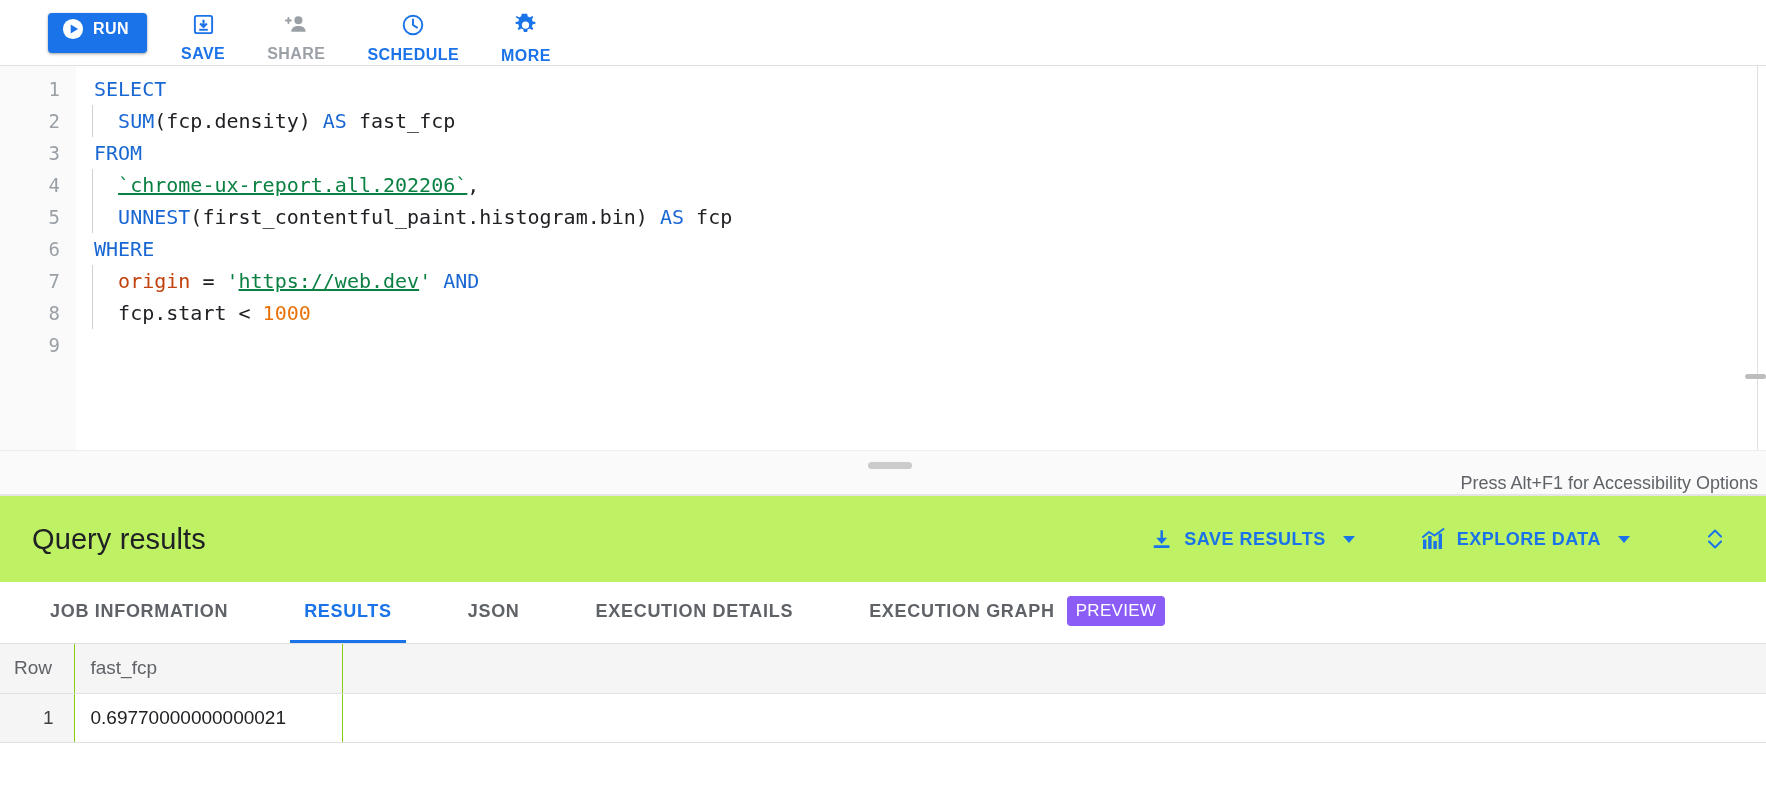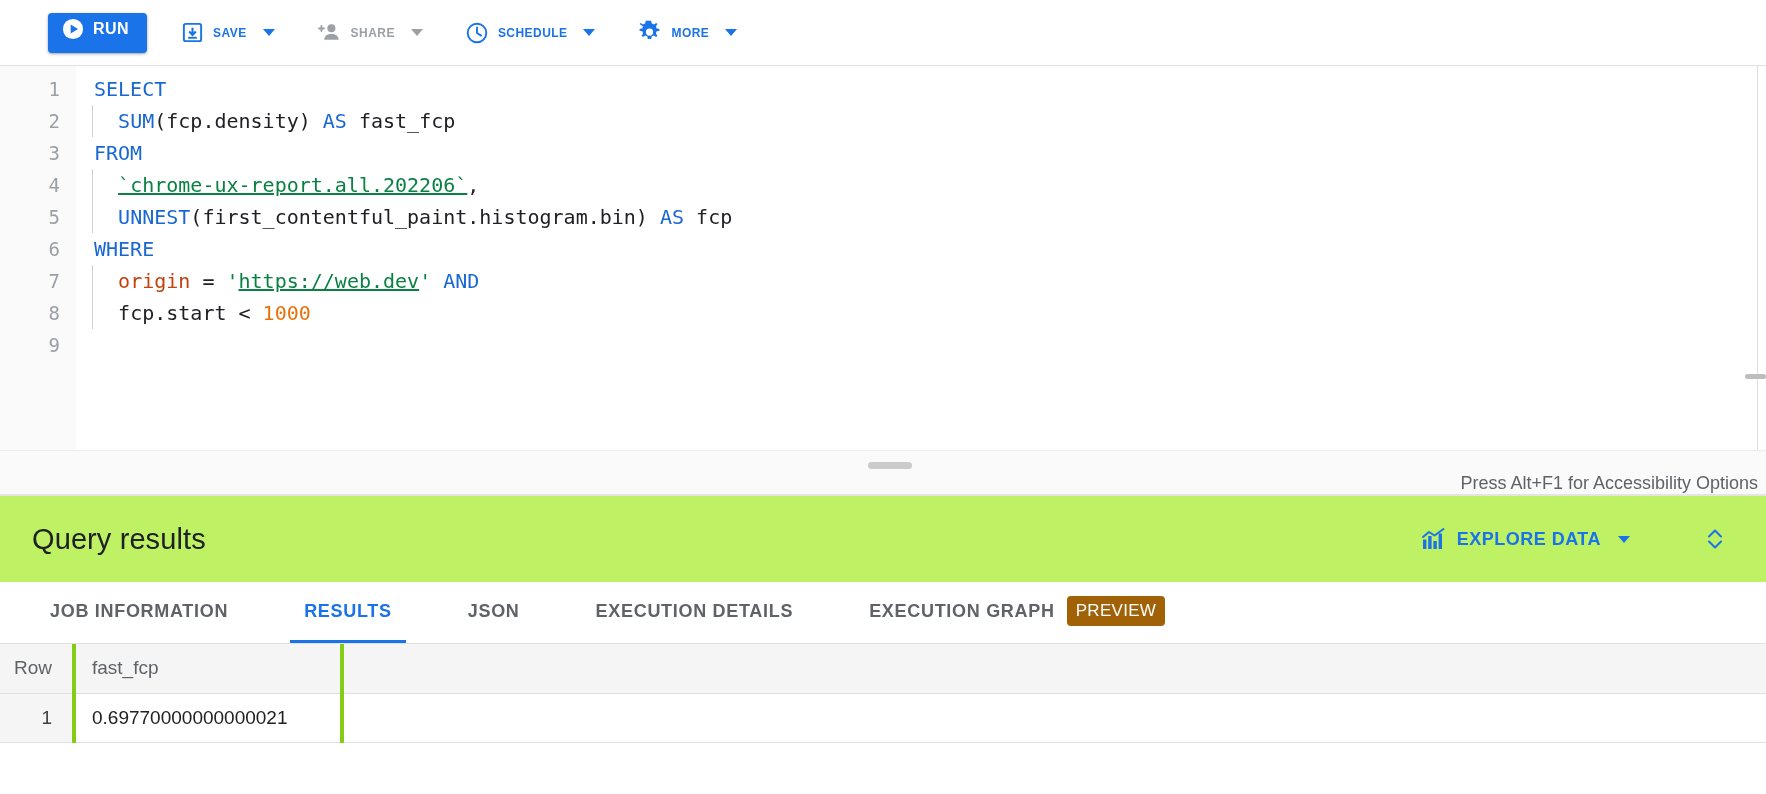--- a/index.html
+++ b/index.html
@@ -42,26 +42,27 @@
 
   .tb-item {
     display: flex;
     align-items: center;
     gap: 9px;
     height: 40px;
     padding: 0 8px;
     margin-left: 26px;
     background: none;
     border: none;
-    font-size: 12px;
+    font-size: 16px;
     font-weight: 600;
     letter-spacing: 0.45px;
     color: #1a73e8;
     cursor: pointer;
     white-space: nowrap;
+    flex-direction: column;
   }
   .tb-item.disabled { color: #9aa0a6; cursor: default; }
 
   .caret {
     width: 0; height: 0;
     border-left: 6px solid transparent;
     border-right: 6px solid transparent;
     border-top: 7px solid currentColor;
     margin-left: 7px;
     flex: none;
@@ -241,33 +242,33 @@
     padding: 0 14px;
     margin-right: 48px;
     cursor: pointer;
     white-space: nowrap;
   }
   .tab.active {
     color: #1a73e8;
     border-bottom-color: #1a73e8;
   }
   .preview-badge {
-    background: #a16207;
+    background: #8b5cf6;
     color: #ffffff;
     border-radius: 4px;
     font-size: 17px;
     font-weight: 400;
     letter-spacing: 0.3px;
     padding: 5px 9px;
   }
 
   
   .rtable { width: 100%; border-collapse: collapse; table-layout: fixed; }
   .rtable th, .rtable td {
-    border-right: 4px solid #84cc16;
+    border-right: 1px solid #84cc16;
     border-bottom: 1px solid #e0e0e0;
     height: 49px;
     font-size: 19px;
     font-weight: 400;
     padding: 0 16px;
   }
   .rtable th {
     background: #f5f5f5;
     color: #5f6368;
     text-align: left;
@@ -373,20 +374,30 @@
 <div class="editor-footer">
   <div class="drag-handle"></div>
   <div class="a11y-hint">Press Alt+F1 for Accessibility Options</div>
 </div>
 <div class="split-line"></div>
 
 <div class="results-header">
   <div class="results-title">Query results</div>
   <div class="rh-spacer"></div>
 
+  <button class="rh-btn">
+    <span style="display:flex">
+      <svg width="25" height="25" viewBox="0 0 24 24" fill="#1a73e8">
+        <path d="M11 3 h2.4 v7.3 h4.0 L12.2 16.3 7 10.3 h4 z"></path>
+        <rect x="4.4" y="17.6" width="15.4" height="2.6" rx="1"></rect>
+      </svg>
+    </span>
+    <span>SAVE RESULTS</span>
+    <span class="caret"></span>
+  </button>
 
   <button class="rh-btn">
     <span style="display:flex">
       <svg width="26" height="25" viewBox="0 0 26 24" fill="#1a73e8">
         <rect x="2" y="12" width="3.4" height="9.5"></rect>
         <rect x="7.2" y="8.5" width="3.4" height="13"></rect>
         <rect x="12.4" y="13.5" width="3.4" height="8"></rect>
         <rect x="17.6" y="6" width="3.4" height="15.5"></rect>
         <path d="M2 9.5 L8 4.5 L13.5 8 L22.5 1.5" fill="none" stroke="#1a73e8" stroke-width="2" stroke-linecap="round" stroke-linejoin="round"></path>
       </svg>

